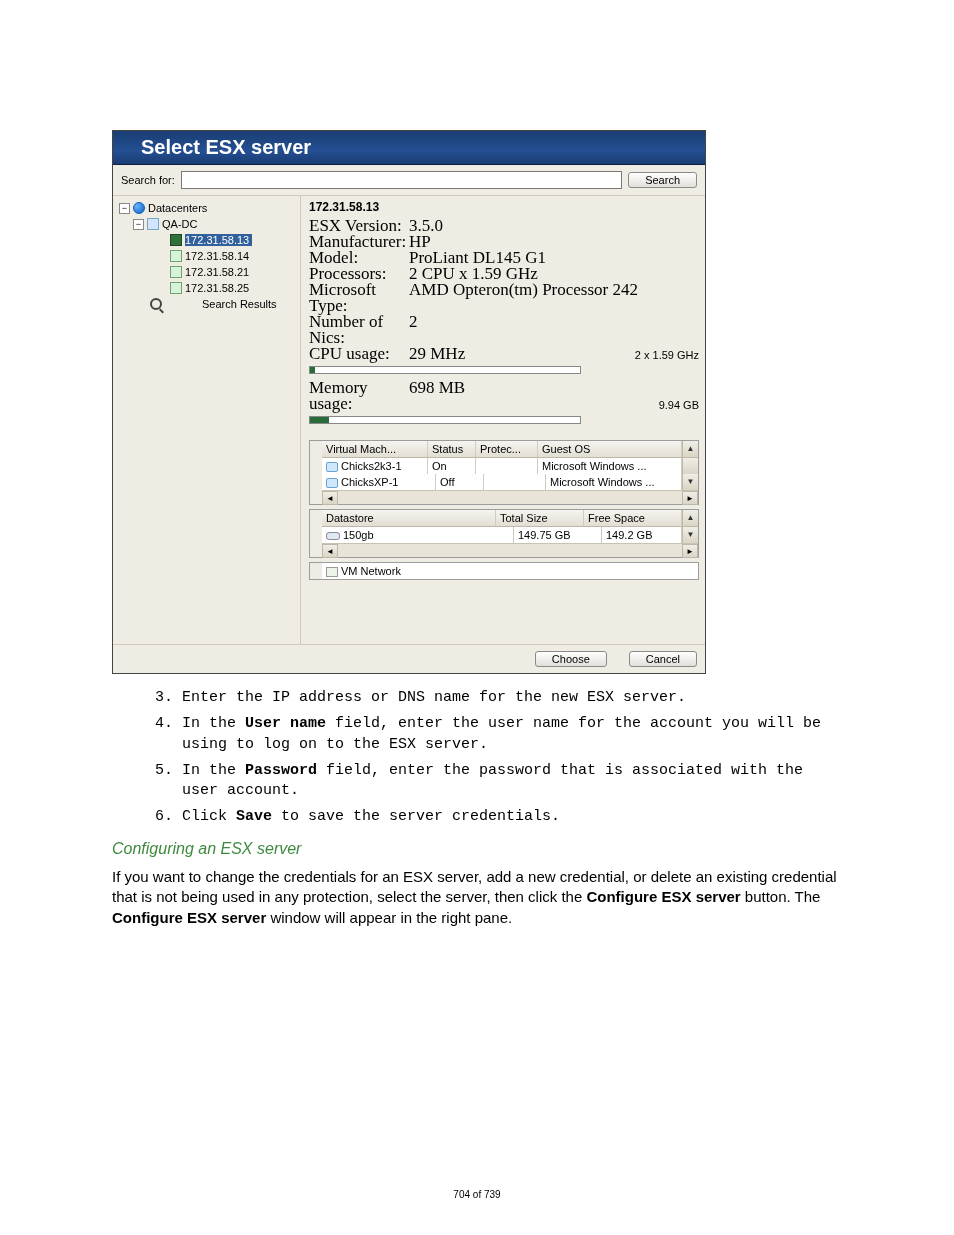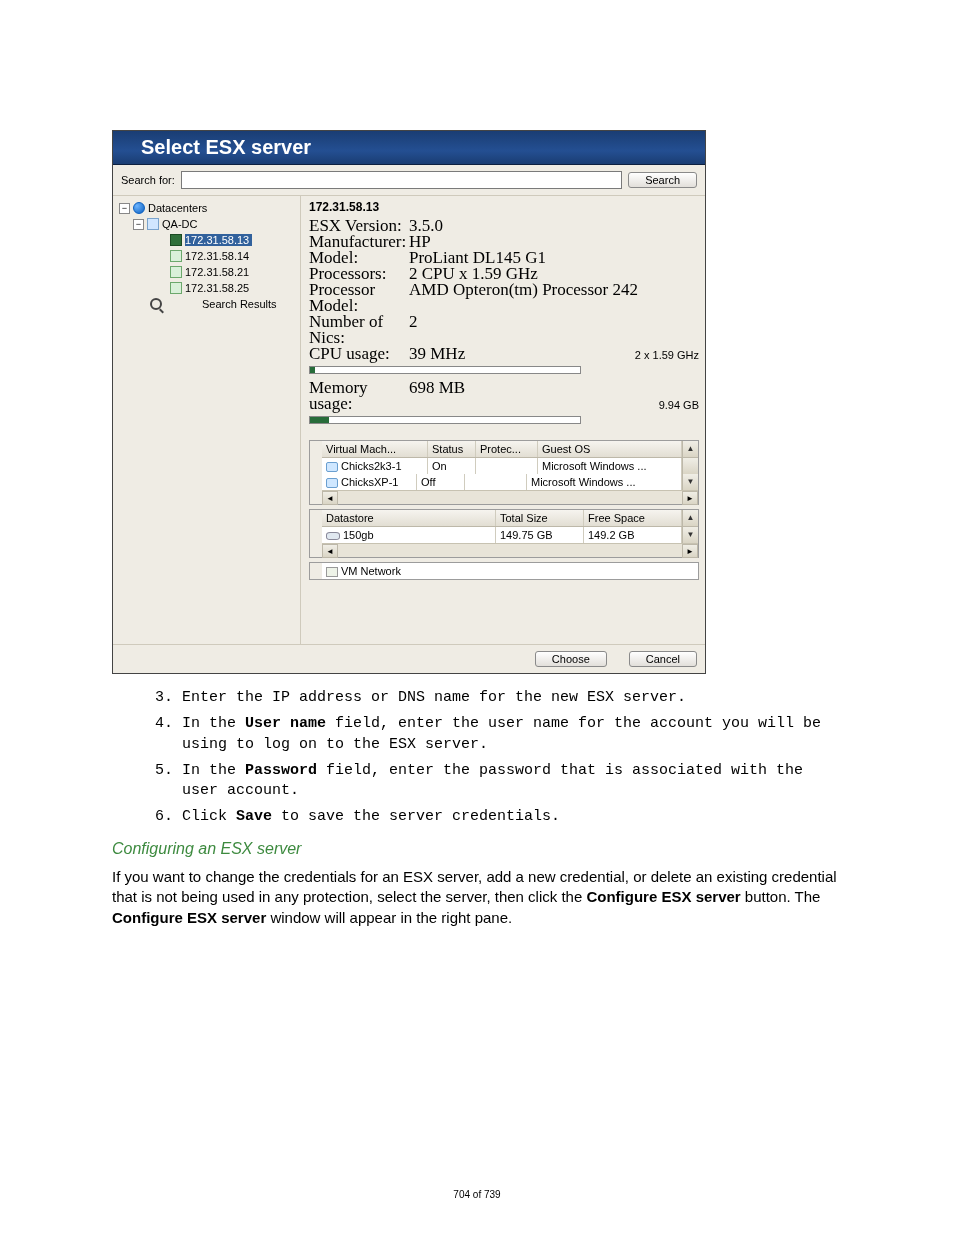--- a/index.html
+++ b/index.html
@@ -250,31 +250,31 @@
         </div>
       <div class="kv">
           <span class="k">Model:</span>
           <span>ProLiant DL145 G1</span>
         </div>
       <div class="kv">
           <span class="k">Processors:</span>
           <span>2 CPU x 1.59 GHz</span>
         </div>
       <div class="kv">
-          <span class="k">Processor Model:</span>
+          <span class="k">Microsoft Type:</span>
           <span>AMD Opteron(tm) Processor 242</span>
         </div>
       <div class="kv">
           <span class="k">Number of Nics:</span>
           <span>2</span>
         </div>
 
       <div class="kv">
           <span class="k">CPU usage:</span>
-          <span>39 MHz</span>
+          <span>29 MHz</span>
         </div>
       <div class="bar-wrap">
         <span class="bar-label">2 x 1.59 GHz</span>
         <div class="bar-bg">
             <div class="bar-fill" style="width:2%"></div>
           </div>
       </div>
 
       <div class="kv">
           <span class="k">Memory usage:</span>
@@ -297,21 +297,21 @@
         </div>
         <div class="grid-body">
           <div class="grid-row">
             <div style="width:106px"><span class="vm-icon"></span><span>Chicks2k3-1</span></div>
             <div style="width:48px">On</div>
             <div style="width:62px"></div>
             <div style="flex:1">Microsoft Windows ...</div>
             <div class="scroll-stub"></div>
           </div>
           <div class="grid-row">
-            <div style="width:95px"><span class="vm-icon"></span><span>ChicksXP-1</span></div>
+            <div style="width:114px"><span class="vm-icon"></span><span>ChicksXP-1</span></div>
             <div style="width:48px">Off</div>
             <div style="width:62px"></div>
             <div style="flex:1">Microsoft Windows ...</div>
             <div class="scroll-stub">▼</div>
           </div>
         </div>
         <div class="hscroll">
           <div class="stub">◄</div>
           <div class="track"></div>
           <div class="stub">►</div>
@@ -320,21 +320,21 @@
 
       <div class="grid">
         <div class="grid-head">
           <div style="width:174px">Datastore</div>
           <div style="width:88px">Total Size</div>
           <div style="flex:1">Free Space</div>
           <div class="scroll-stub">▲</div>
         </div>
         <div class="grid-body">
           <div class="grid-row">
-            <div style="width:174px"><span class="ds-icon"></span><span>150gb</span></div>
+            <div style="width:192px"><span class="ds-icon"></span><span>150gb</span></div>
             <div style="width:88px">149.75 GB</div>
             <div style="flex:1">149.2 GB</div>
             <div class="scroll-stub">▼</div>
           </div>
         </div>
         <div class="hscroll">
           <div class="stub">◄</div>
           <div class="track"></div>
           <div class="stub">►</div>
         </div>

